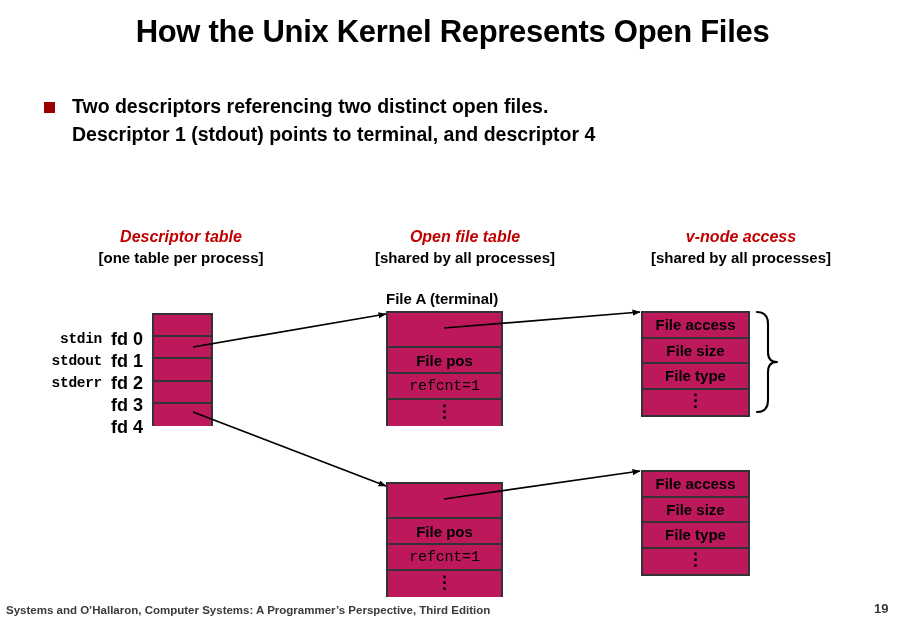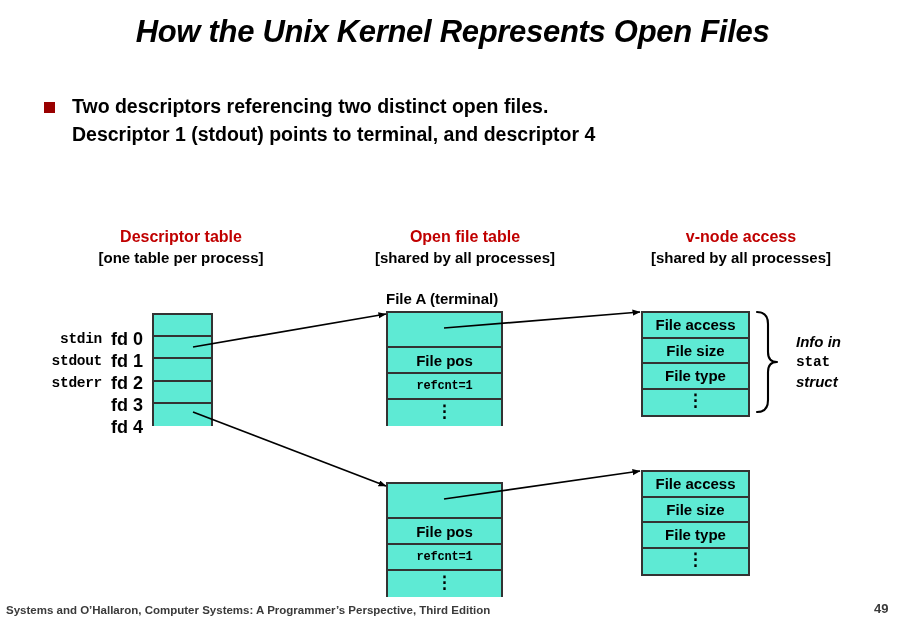--- a/index.html
+++ b/index.html
@@ -21,21 +21,20 @@
   .title {
     position: absolute;
     left: 0;
     top: 14px;
     width: 905px;
     text-align: center;
     font-size: 31px;
     font-weight: bold;
     letter-spacing: -0.3px;
     color: #000000;
-    font-style: italic;
   }
 
   
   .bullet-marker {
     position: absolute;
     left: 44px;
     top: 102px;
     width: 11px;
     height: 11px;
     background: #990000;
@@ -56,20 +55,21 @@
   .col-head {
     position: absolute;
     text-align: center;
     line-height: 21px;
   }
   .col-head .ch-title {
     display: block;
     font-size: 16px;
     font-weight: bold;
     color: #C00000;
+    font-style: italic;
   }
   .col-head .ch-sub {
     display: block;
     font-size: 15px;
     font-weight: bold;
     color: #000000;
   }
   #head-desc { left: 38px;  top: 226px; width: 286px; }
   #head-open { left: 320px; top: 226px; width: 290px; }
   #head-vnode{ left: 596px; top: 226px; width: 290px; }
@@ -87,35 +87,35 @@
 
   
   .tbl {
     position: absolute;
     border: 2px solid #333333;
     box-sizing: border-box;
     background: #DCDCF4;
   }
   .cell {
     box-sizing: border-box;
-    background: #5eead4;
+    background: #be185d;
     border-bottom: 2px solid #333333;
     display: flex;
     align-items: center;
     justify-content: center;
     font-size: 15px;
     font-weight: bold;
     color: #000000;
     overflow: hidden;
   }
   .cell:last-child { border-bottom: none; }
   .cell.mono {
     font-family: "Liberation Mono", "DejaVu Sans Mono", monospace;
-    font-size: 12px;
-    font-weight: bold;
+    font-size: 15px;
+    font-weight: normal;
     letter-spacing: -0.2px;
   }
   .cell.dots {
     font-size: 17px;
     letter-spacing: 0;
     padding-bottom: 3px;
   }
 
   
   #tbl-desc { left: 152px; top: 313px; width: 61px; height: 113px; }
@@ -295,25 +295,20 @@
     <div class="cell dots">⋮</div>
   </div>
 
   <div class="tbl tbl-vnode" id="tbl-vnodeb">
     <div class="cell">File access</div>
     <div class="cell">File size</div>
     <div class="cell">File type</div>
     <div class="cell dots">⋮</div>
   </div>
 
-  <div class="brace-note">
-    <span>Info in</span>
-    <span class="mono-word">stat</span>
-    <span>struct</span>
-  </div>
 
   <svg id="arrows" viewBox="0 0 905 620">
     <defs>
       <marker id="ah" markerWidth="9" markerHeight="9" refX="7.5" refY="3.1" orient="auto" markerUnits="userSpaceOnUse">
         <path d="M0,0 L8,3.1 L0,6.2 z" fill="#000000"></path>
       </marker>
     </defs>
 
     <line x1="193" y1="347" x2="386" y2="314" stroke="#000000" stroke-width="1.7" marker-end="url(#ah)"></line>
 
@@ -326,15 +321,15 @@
     <path d="M757,312
              C766,312 768,318 768,324
              L768,352
              C768,359 771,362 777,362
              C771,362 768,365 768,372
              L768,400
              C768,406 766,412 757,412" fill="none" stroke="#000000" stroke-width="2.1" stroke-linecap="round" stroke-linejoin="round"></path>
   </svg>
 
   <div class="footer-text">Systems and O’Hallaron, Computer Systems: A Programmer’s Perspective, Third Edition</div>
-  <div class="footer-page">49</div>
+  <div class="footer-page">19</div>
 
 </div>
 
 </body></html>

